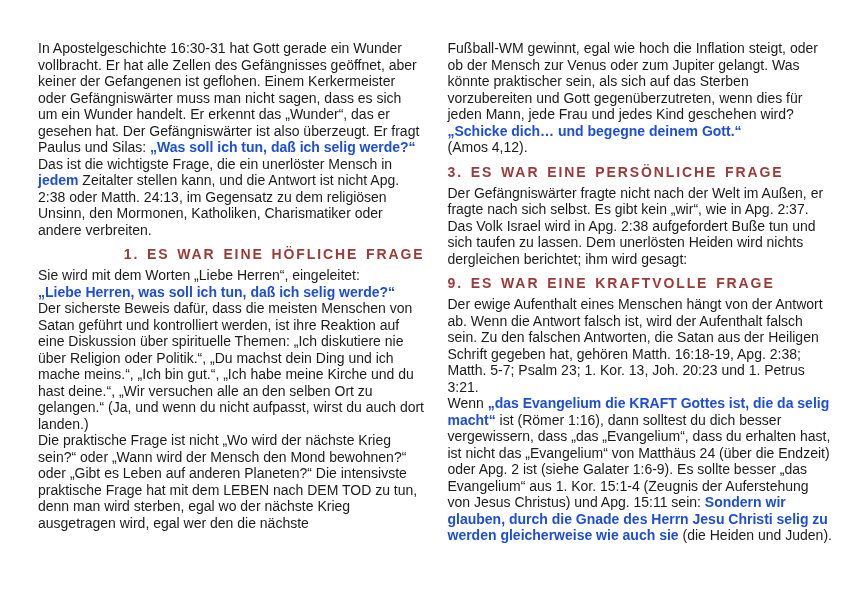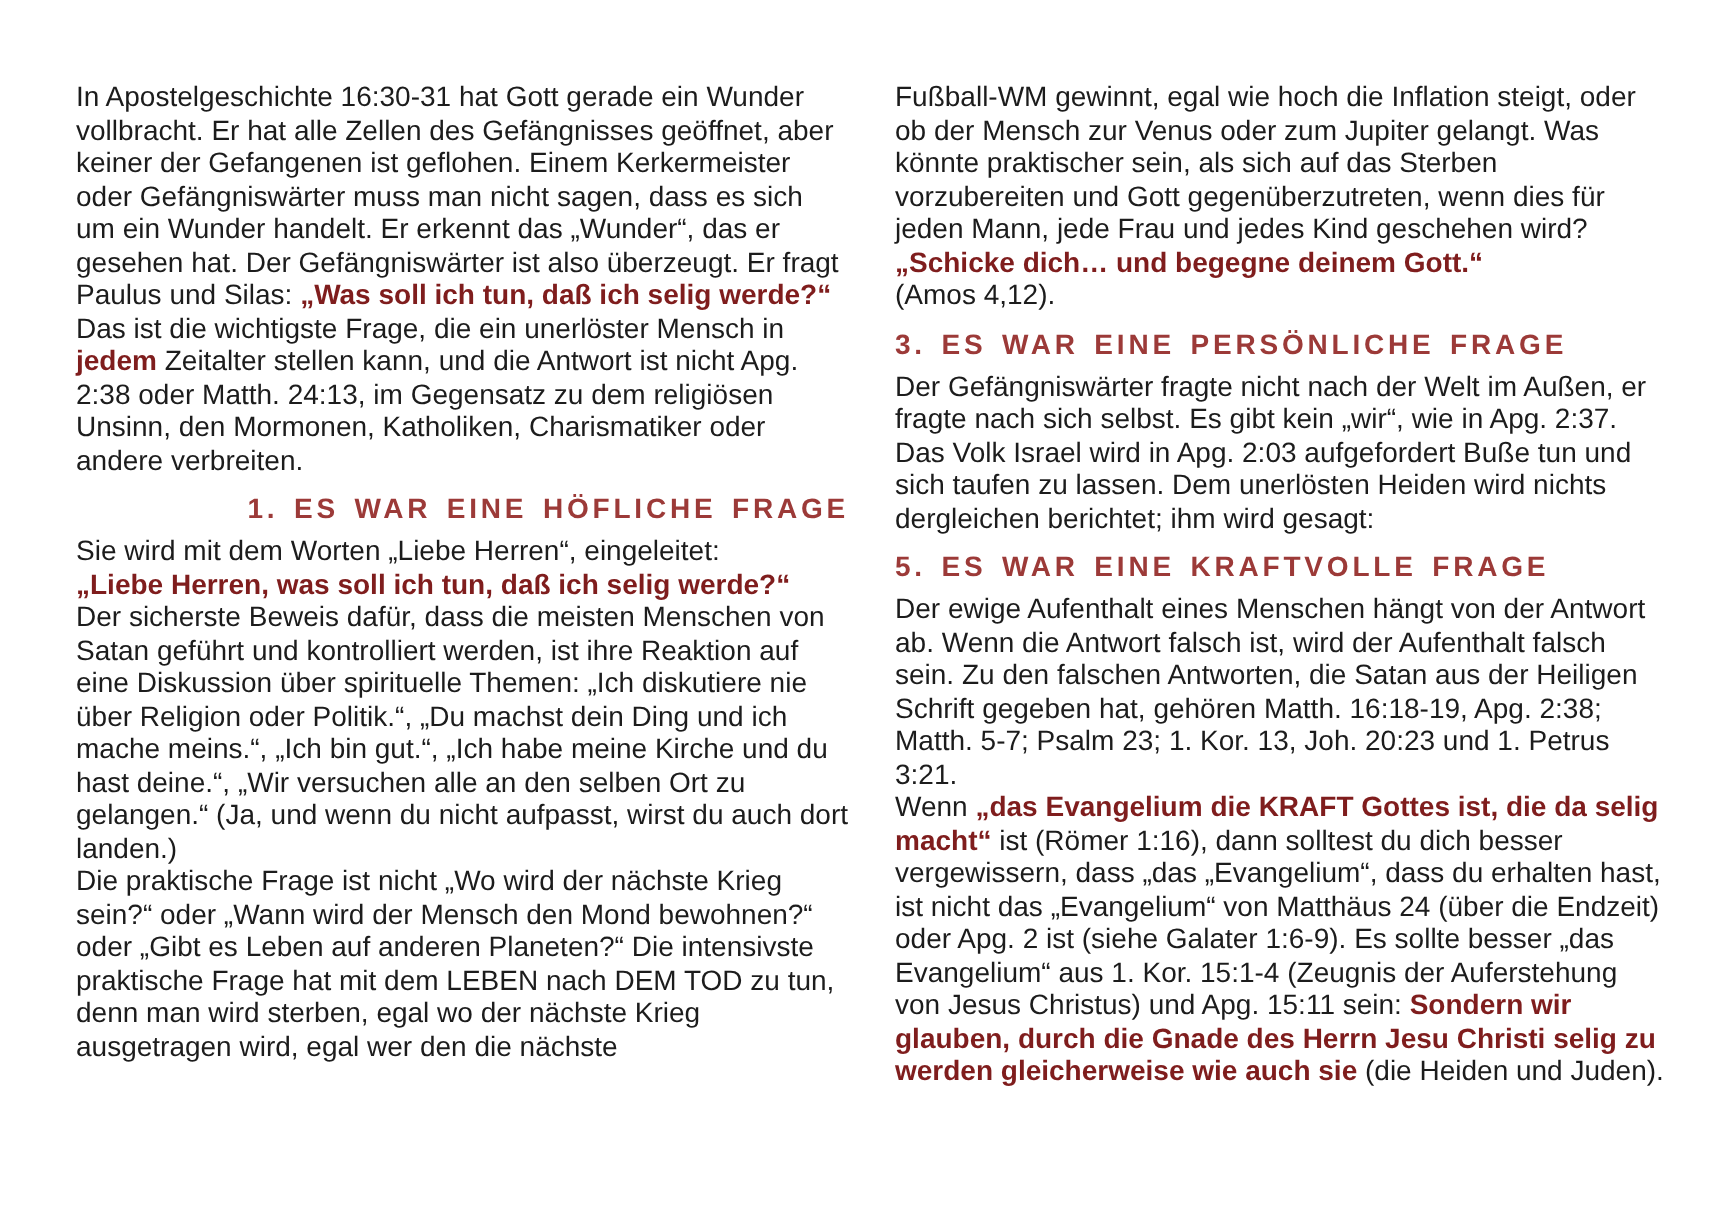--- a/index.html
+++ b/index.html
@@ -26,21 +26,21 @@
     font-size: 14px;
     line-height: 16.5px;
     color: #1c1c1c;
     text-align: left;
   }
   .para {
     margin: 0;
   }
   .para strong {
     font-weight: bold;
-    color: #7f1d1d;
+    color: #1d4ed8;
   }
   .heading {
     margin: 8px 0 4px 0;
     font-size: 14px;
     line-height: 17px;
     font-weight: bold;
     letter-spacing: 1.9px;
     word-spacing: 2px;
   }
 </style>
@@ -51,18 +51,18 @@
   <div class="columns">
     <div class="col" style="color: rgb(28, 28, 28);">
         <p class="para"><span>In Apostelgeschichte 16:30-31 hat Gott gerade ein Wunder vollbracht. Er hat alle Zellen des Gefängnisses geöffnet, aber keiner der Gefangenen ist geflohen. Einem Kerkermeister oder Gefängniswärter muss man nicht sagen, dass es sich um ein Wunder handelt. Er erkennt das „Wunder“, das er gesehen hat. Der Gefängniswärter ist also überzeugt. Er fragt Paulus und Silas: </span><strong>„Was soll ich tun, daß ich selig werde?“</strong><br><span>Das ist die wichtigste Frage, die ein unerlöster Mensch in </span><strong>jedem</strong><span> Zeitalter stellen kann, und die Antwort ist nicht Apg. 2:38 oder Matth. 24:13, im Gegensatz zu dem religiösen Unsinn, den Mormonen, Katholiken, Charismatiker oder andere verbreiten.</span></p>
         <h2 class="heading" style="color: rgb(156, 58, 56); text-align: right;">1. ES WAR EINE HÖFLICHE FRAGE</h2>
         <p class="para"><span>Sie wird mit dem Worten „Liebe Herren“, eingeleitet:</span><br><strong>„Liebe Herren, was soll ich tun, daß ich selig werde?“</strong><br><span>Der sicherste Beweis dafür, dass die meisten Menschen von Satan geführt und kontrolliert werden, ist ihre Reaktion auf eine Diskussion über spirituelle Themen: „Ich diskutiere nie über Religion oder Politik.“, „Du machst dein Ding und ich mache meins.“, „Ich bin gut.“, „Ich habe meine Kirche und du hast deine.“, „Wir versuchen alle an den selben Ort zu gelangen.“ (Ja, und wenn du nicht aufpasst, wirst du auch dort landen.)</span></p>
         <p class="para"><span>Die praktische Frage ist nicht „Wo wird der nächste Krieg sein?“ oder „Wann wird der Mensch den Mond bewohnen?“ oder „Gibt es Leben auf anderen Planeten?“ Die intensivste praktische Frage hat mit dem LEBEN nach DEM TOD zu tun, denn man wird sterben, egal wo der nächste Krieg ausgetragen wird, egal wer den die nächste</span></p>
       </div>
     <div class="col" style="color: rgb(28, 28, 28);">
         <p class="para"><span>Fußball-WM gewinnt, egal wie hoch die Inflation steigt, oder ob der Mensch zur Venus oder zum Jupiter gelangt. Was könnte praktischer sein, als sich auf das Sterben vorzubereiten und Gott gegenüberzutreten, wenn dies für jeden Mann, jede Frau und jedes Kind geschehen wird?</span><br><strong>„Schicke dich… und begegne deinem Gott.“</strong><br><span>(Amos 4,12).</span></p>
         <h2 class="heading" style="color: rgb(156, 58, 56);">3. ES WAR EINE PERSÖNLICHE FRAGE</h2>
-        <p class="para"><span>Der Gefängniswärter fragte nicht nach der Welt im Außen, er fragte nach sich selbst. Es gibt kein „wir“, wie in Apg. 2:37. Das Volk Israel wird in Apg. 2:03 aufgefordert Buße tun und sich taufen zu lassen. Dem unerlösten Heiden wird nichts dergleichen berichtet; ihm wird gesagt:</span><br></p>
-        <h2 class="heading" style="color: rgb(156, 58, 56);">5. ES WAR EINE KRAFTVOLLE FRAGE</h2>
+        <p class="para"><span>Der Gefängniswärter fragte nicht nach der Welt im Außen, er fragte nach sich selbst. Es gibt kein „wir“, wie in Apg. 2:37. Das Volk Israel wird in Apg. 2:38 aufgefordert Buße tun und sich taufen zu lassen. Dem unerlösten Heiden wird nichts dergleichen berichtet; ihm wird gesagt:</span><br></p>
+        <h2 class="heading" style="color: rgb(156, 58, 56);">9. ES WAR EINE KRAFTVOLLE FRAGE</h2>
         <p class="para"><span>Der ewige Aufenthalt eines Menschen hängt von der Antwort ab. Wenn die Antwort falsch ist, wird der Aufenthalt falsch sein. Zu den falschen Antworten, die Satan aus der Heiligen Schrift gegeben hat, gehören Matth. 16:18-19, Apg. 2:38; Matth. 5-7; Psalm 23; 1. Kor. 13, Joh. 20:23 und 1. Petrus 3:21.</span><br><span>Wenn </span><strong>„das Evangelium die KRAFT Gottes ist, die da selig macht“</strong><span> ist (Römer 1:16), dann solltest du dich besser vergewissern, dass „das „Evangelium“, dass du erhalten hast, ist nicht das „Evangelium“ von Matthäus 24 (über die Endzeit) oder Apg. 2 ist (siehe Galater 1:6-9). Es sollte besser „das Evangelium“ aus 1. Kor. 15:1-4 (Zeugnis der Auferstehung von Jesus Christus) und Apg. 15:11 sein: </span><strong>Sondern wir glauben, durch die Gnade des Herrn Jesu Christi selig zu werden gleicherweise wie auch sie</strong><span> (die Heiden und Juden).</span></p>
       </div>
   </div>
 </div>
 
 </body></html>

